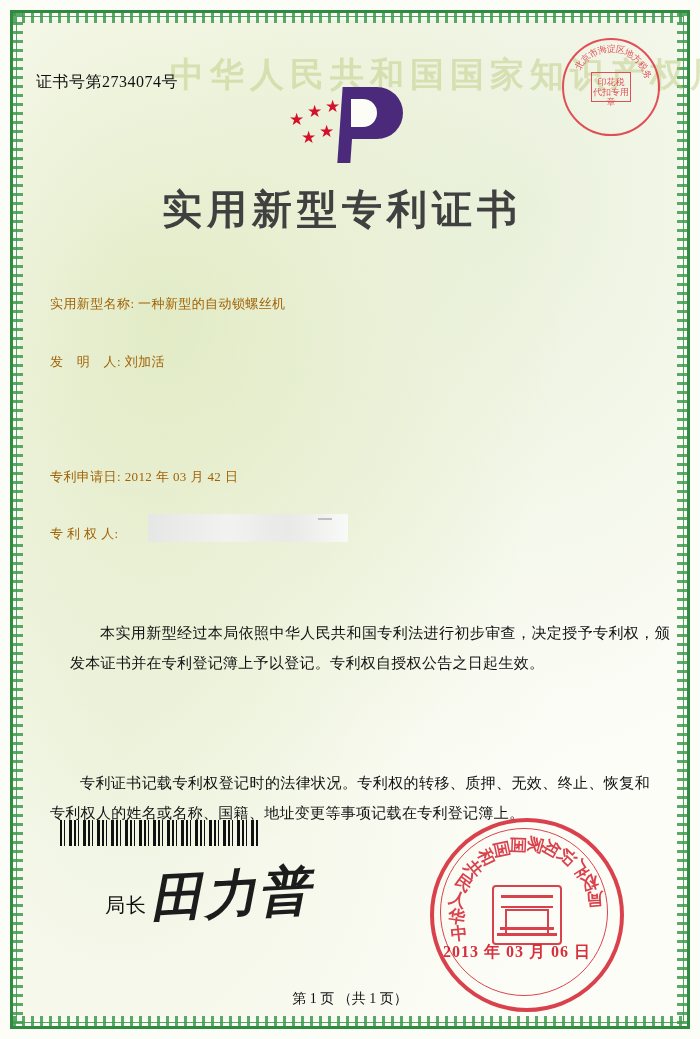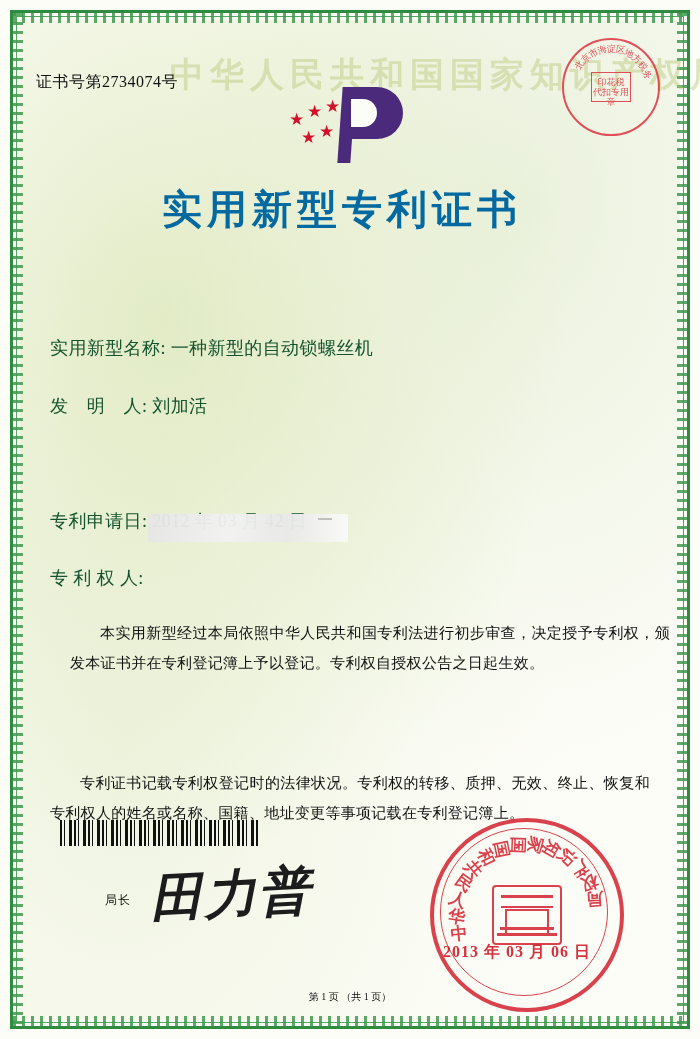--- a/index.html
+++ b/index.html
@@ -129,31 +129,30 @@
   }
 
   .title {
     position: absolute;
     left: 0; right: 16px;
     top: 182px;
     text-align: center;
     font-size: 40px;
     font-weight: bold;
     letter-spacing: 5px;
-    color: #0369a1;
+    color: #404040;
     font-family: "DejaVu Sans", sans-serif;
   }
 
   .field {
     position: absolute;
     left: 50px;
-    font-size: 18px;
-    color: #14532d;
+    font-size: 13px;
+    color: #a16207;
     letter-spacing: .4px;
-    margin-top: 41px;
   }
   .f-name  { top: 295px; }
   .f-inv   { top: 353px; }
   .f-num   { top: 411px; }
   .f-appd  { top: 468px; }
   .f-owner { top: 525px; }
   .f-grant { top: 581px; }
 
   .redaction {
     position: absolute;
@@ -197,21 +196,21 @@
     background: repeating-linear-gradient(90deg,
       #111 0px, #111 2px, transparent 2px, transparent 4px,
       #111 4px, #111 5px, transparent 5px, transparent 9px,
       #111 9px, #111 12px, transparent 12px, transparent 14px);
   }
 
   .director-label {
     position: absolute;
     left: 105px;
     top: 892px;
-    font-size: 12px;
+    font-size: 20px;
     color: #111;
     letter-spacing: 1px;
   }
   .signature {
     position: absolute;
     left: 150px;
     top: 860px;
     font-size: 52px;
     color: #1c1c1c;
     font-family: "DejaVu Serif", serif;
@@ -328,21 +327,21 @@
     position: absolute;
     left: 50%; top: 50%;
     transform-origin: 0 0;
   }
 
   .footer {
     position: absolute;
     left: 0; right: 0;
     top: 990px;
     text-align: center;
-    font-size: 10px;
+    font-size: 14px;
     color: #111;
   }
 </style>
 </head>
 <body>
 
 <div class="page">
 
   <div class="watermark-wash"></div>
   <div class="border-outer"></div>

